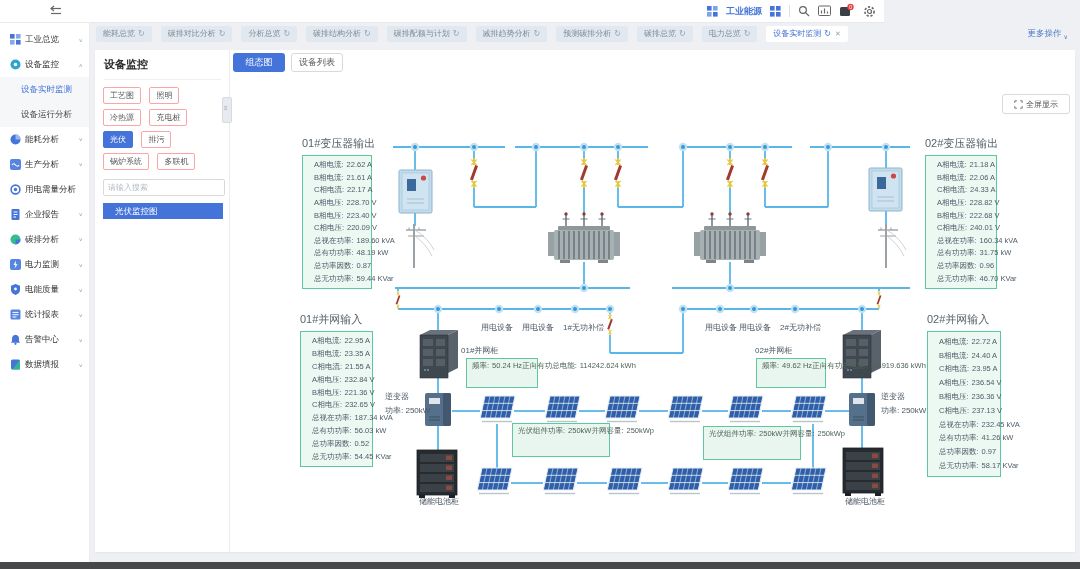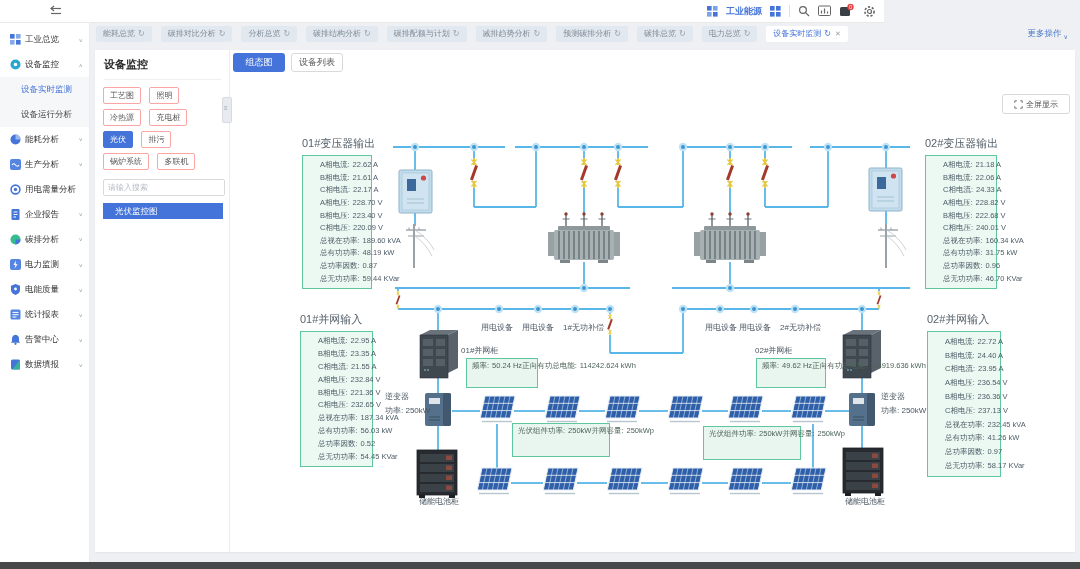--- a/index.html
+++ b/index.html
@@ -45,21 +45,21 @@
   .btn-blue{position:absolute;left:233px;top:53px;width:52px;height:19px;background:#4474d9;color:#fff;font-size:9px;border:none;border-radius:3px;cursor:pointer;z-index:3;font-family:inherit}
   .btn-plain{position:absolute;left:291px;top:53px;width:52px;height:19px;background:#fff;color:#595959;font-size:9px;border:1px solid #d9d9d9;border-radius:3px;cursor:pointer;z-index:3;font-family:inherit;box-sizing:border-box}
   .btn-fs{position:absolute;left:1002px;top:94px;width:68px;height:20px;background:#fff;color:#595959;font-size:8px;border:1px solid #d9d9d9;border-radius:3px;cursor:pointer;z-index:3;display:flex;align-items:center;justify-content:center;gap:3px;box-sizing:border-box}
   
   .schematic{position:absolute;left:0;top:0;width:1080px;height:569px;z-index:2;pointer-events:none}
   .dlbl{position:absolute;font-size:8px;color:#4a5763;white-space:nowrap;z-index:3}
   .dlbl.center{text-align:right}
   .gwrap{position:absolute;z-index:3}
   .gtitle{font-size:11px;color:#57636d;margin-bottom:4px;white-space:nowrap}
   .gbox{background:#ecf8f2;border:1px solid #5fc79e;display:flex;flex-direction:column;justify-content:space-around;padding:3px 0;box-sizing:border-box}
-  .grow{display:flex;gap:3px;padding-left:17px;font-size:7.5px;color:#4e5d68;white-space:nowrap}
+  .grow{display:flex;gap:3px;padding-left:11px;font-size:7.5px;color:#4e5d68;white-space:nowrap}
   .ibox{position:absolute;background:#e9f6ef;border:1px solid #5fc79e;display:flex;flex-direction:row;justify-content:space-around;padding:2px 0 2px 5px;box-sizing:border-box;z-index:3}
   .ibox .r{display:flex;gap:3px;font-size:7.5px;color:#4e6459;white-space:nowrap}
   
   .bstrip{position:absolute;left:0;top:562px;width:1080px;height:7px;background:#46484a;z-index:7}
 </style>
 </head>
 <body>
 
 <header class="topbar">
   <svg class="collapse-btn" viewBox="0 0 14 12">

